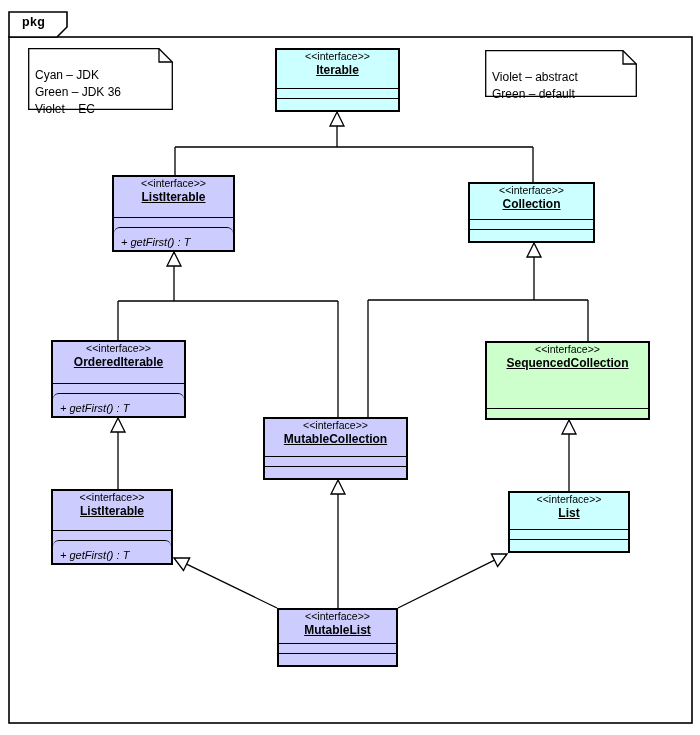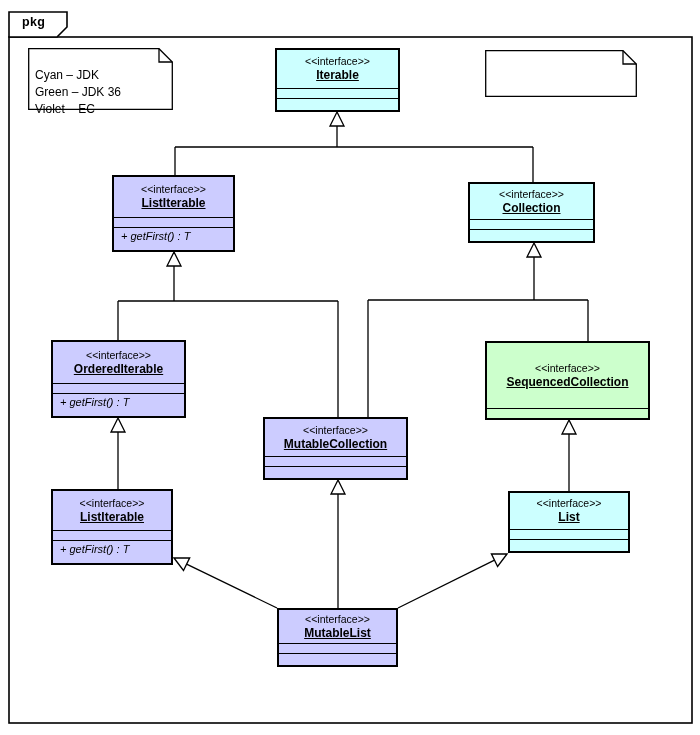--- a/index.html
+++ b/index.html
@@ -16,28 +16,28 @@
     font-size:12.5px; font-weight:bold; letter-spacing:0.3px;
   }
 
   
   .uml-box {
     position:absolute; box-sizing:border-box; border:2px solid #000;
     display:flex; flex-direction:column; background:#ccffff;
   }
   .uml-title {
     flex:1; display:flex; flex-direction:column;
-    align-items:center; justify-content:center; line-height:1.22;
+    align-items:center; justify-content:flex-start; line-height:1.22;
   }
   .stereo { font-size:10.5px; }
   .cname  { font-size:12px; font-weight:bold;text-decoration:underline; }
   .row { border-top:1.5px solid #000; }
   .attr-row { height:9px; }
   .meth-empty { height:11px; }
-  .meth-has { display:flex; align-items:flex-start; padding:2px 7px; min-height:18px; font-size:11px; }
+  .meth-has { display:flex; align-items:flex-end; padding:2px 7px; min-height:18px; font-size:11px;border-radius:6px; }
   .abstract { font-style:italic; }
 
   
   .note { position:absolute; }
   .note svg { position:absolute; left:0; top:0; }
   .note-text { position:absolute; left:7px; top:19px; font-size:12px; line-height:17px; white-space:nowrap; }
 </style>
 </head>
 <body>
 
@@ -103,20 +103,24 @@
       <div>Green – JDK 36</div>
       <div>Violet – EC</div>
     </div>
   </div>
 
   <div class="note" style="left:485px;top:50px;width:152px;height:47px">
     <svg width="152" height="47">
       <polygon points="0.7,0.7 138,0.7 151.3,14 151.3,46.3 0.7,46.3" fill="#ffffff" stroke="#000" stroke-width="1.3"></polygon>
       <polyline points="138,0.7 138,14 151.3,14" fill="none" stroke="#000" stroke-width="1.3"></polyline>
     </svg>
+    <div class="note-text">
+      <div>Violet – abstract</div>
+      <div>Green – default</div>
+    </div>
   </div>
 
   <div class="uml-box" style="left: 275px; top: 48px; width: 125px; height: 64px; background: rgb(204, 255, 255);">
     <div class="uml-title">
       <span class="stereo">&lt;&lt;interface&gt;&gt;</span>
       <span class="cname">Iterable</span>
     </div>
     <div class="row attr-row"></div>
     <div class="row meth-empty"></div>
   </div>

